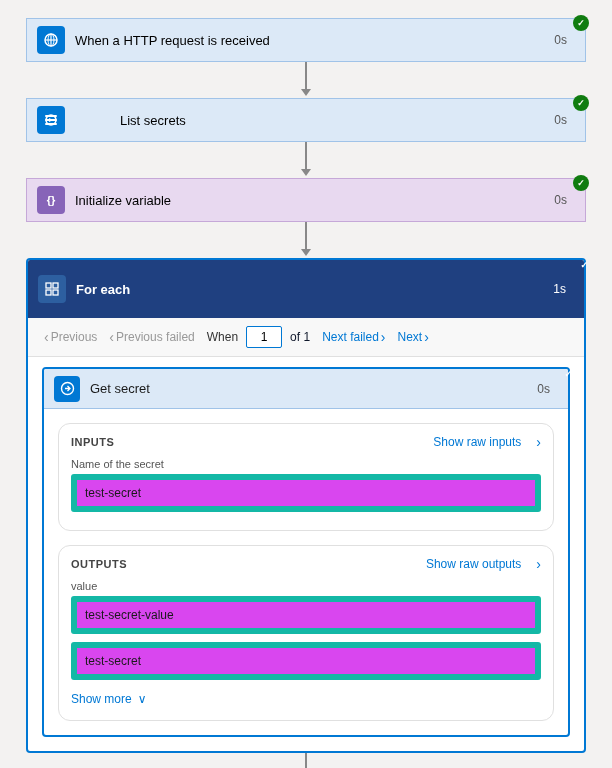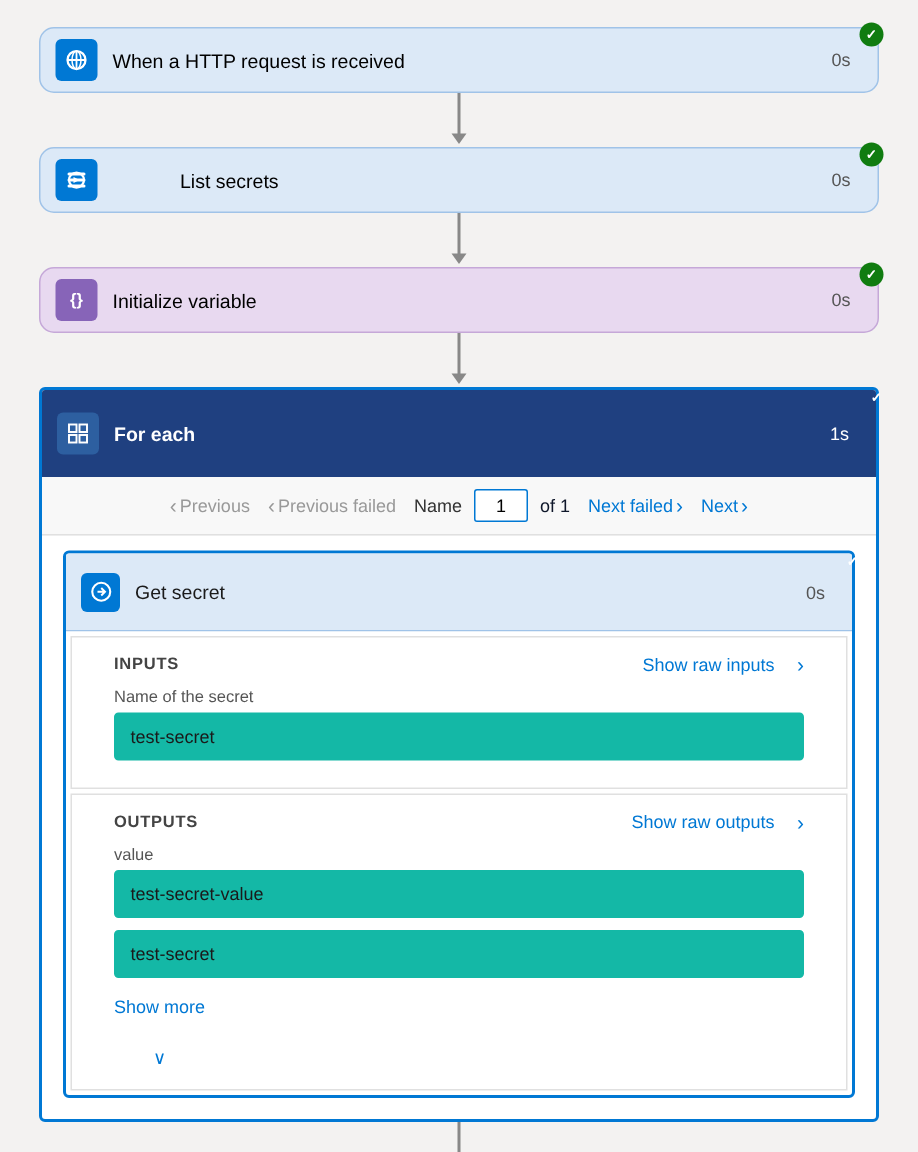--- a/index.html
+++ b/index.html
@@ -13,21 +13,21 @@
     }
     .flow-container {
       padding: 10px 20px;
       display: flex;
       flex-direction: column;
       align-items: center;
       gap: 0;
     }
     .step-block {
       width: 560px;
-      border-radius: 10px;
+      border-radius: 0;
       display: flex;
       align-items: center;
       padding: 0 10px;
       height: 44px;
       position: relative;
       cursor: pointer;
     }
     .step-block .step-icon {
       width: 28px;
       height: 28px;
@@ -124,21 +124,21 @@
       font-weight: 600;
     }
     .foreach-header .step-duration {
       font-size: 12px;
       color: #ffffff;
       margin-right: 8px;
     }
     .pagination-bar {
       display: flex;
       align-items: center;
-      justify-content: center;
+      justify-content: flex-start;
       padding: 8px 12px;
       gap: 4px;
       font-size: 12px;
       color: #0078d4;
       background: #f8f8f8;
       border-bottom: 1px solid #e0e0e0;
     }
     .pagination-bar .nav-btn {
       color: #0078d4;
       cursor: pointer;
@@ -175,21 +175,21 @@
       border: 2px solid #0078d4;
       border-radius: 4px;
       background: white;
     }
     .get-secret-header {
       background: #dce9f7;
       border-bottom: 1px solid #a0c3e8;
       display: flex;
       align-items: center;
       padding: 0 10px;
-      height: 52px;
+      height: 40px;
       border-radius: 2px 2px 0 0;
       position: relative;
     }
     .get-secret-header .step-icon {
       width: 26px;
       height: 26px;
       border-radius: 4px;
       display: flex;
       align-items: center;
       justify-content: center;
@@ -204,24 +204,24 @@
       font-size: 13px;
       font-weight: 500;
       color: #1a1a1a;
     }
     .get-secret-header .step-duration {
       font-size: 12px;
       color: #555;
       margin-right: 8px;
     }
     .io-section {
-      padding: 10px 28px;
+      padding: 10px 12px;
       border: 1px solid #e0e0e0;
-      margin: 3px;
-      border-radius: 0;
+      margin: 14px;
+      border-radius: 12px;
       background: white;
     }
     .io-section-header {
       display: flex;
       align-items: center;
       justify-content: space-between;
       margin-bottom: 8px;
     }
     .io-title {
       font-size: 11px;
@@ -239,40 +239,39 @@
     }
     .field-group {
       margin-bottom: 8px;
     }
     .field-label {
       font-size: 11px;
       color: #555;
       margin-bottom: 4px;
     }
     .field-value {
-      border: 3px solid #14b8a6;
+      border: 6px solid #14b8a6;
       border-radius: 3px;
       padding: 6px 8px;
       font-size: 12px;
       color: #1a1a1a;
-      background: #14b8a6;
+      background: #d946ef;
       min-height: 28px;
     }
     .show-more-btn {
       color: #0078d4;
       font-size: 12px;
       cursor: pointer;
       display: flex;
       align-items: center;
-      gap: 20px;
+      gap: 6px;
       background: none;
       border: none;
       padding: 4px 0;
       margin-top: 6px;
-      flex-direction: column;
     }
     
     .arrow-connector {
       width: 2px;
       height: 28px;
       background: #888;
       position: relative;
       display: flex;
       flex-direction: column;
       align-items: center;
@@ -374,21 +373,21 @@
 
     <div class="pagination-bar">
       <button class="nav-btn disabled">
         <span class="chevron-left"></span>
         <span>Previous</span>
       </button>
       <button class="nav-btn disabled">
         <span class="chevron-left"></span>
         <span>Previous failed</span>
       </button>
-      <span style="color:#333; margin: 0 4px;">Name</span>
+      <span style="color:#333; margin: 0 4px;">When</span>
       <input type="text" value="1" style="width: 36px; height: 22px; border: 1px solid rgb(0, 120, 212); text-align: center; font-size: 12px; border-radius: 2px;">
       <span class="of-text" style="margin: 0 4px;">of 1</span>
       <button class="nav-btn">
         <span>Next failed</span>
         <span class="chevron-right"></span>
       </button>
       <button class="nav-btn">
         <span>Next</span>
         <span class="chevron-right"></span>
       </button>

